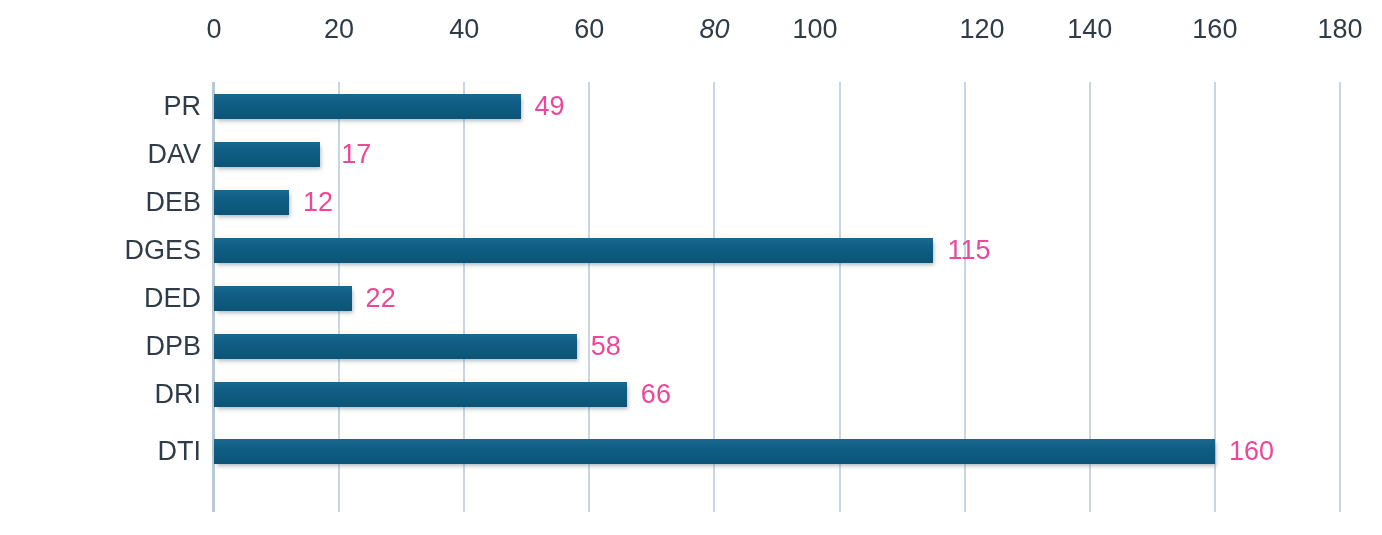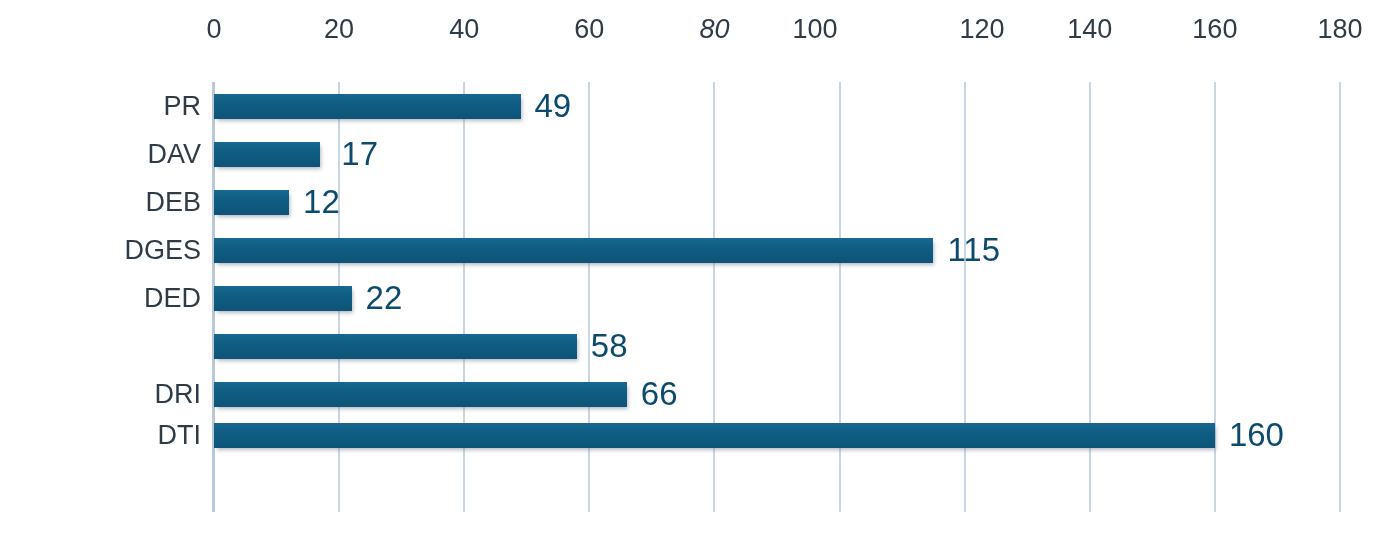--- a/index.html
+++ b/index.html
@@ -92,22 +92,22 @@
         #19688f 0%,
         #0f5d84 40%,
         #0c5478 100%);
     box-shadow:2px 3px 4px -1px rgba(120,130,140,0.55);
   }
   .bar-value{
     position:absolute;
     top:0;
     height:48px;
     line-height:48px;
-    font-size:33px;
-    color:#0c4a6e;
+    font-size:27px;
+    color:#ec4899;
     white-space:nowrap;
     padding-left:14px;
   }
 </style>
 </head>
 <body>
 
 <div id="chart-root">
 
   <div class="x-axis-labels">
@@ -166,33 +166,34 @@
         <div class="bar-value" style="left: 933.389px;">115</div>
       </div>
       <div class="bar-row" style="top: 192px;">
         <div class="cat-label">DED</div>
         <div class="bar-wrap" style="width: 137.622px;">
           <div class="bar"></div>
         </div>
         <div class="bar-value" style="left: 351.622px;">22</div>
       </div>
       <div class="bar-row" style="top: 240px;">
+        <div class="cat-label">DPB</div>
         <div class="bar-wrap" style="width: 362.822px;">
           <div class="bar"></div>
         </div>
         <div class="bar-value" style="left: 576.822px;">58</div>
       </div>
       <div class="bar-row" style="top: 288px;">
         <div class="cat-label">DRI</div>
         <div class="bar-wrap" style="width: 412.867px;">
           <div class="bar"></div>
         </div>
         <div class="bar-value" style="left: 626.867px;">66</div>
       </div>
-      <div class="bar-row" style="top: 329px;">
+      <div class="bar-row" style="top: 345px;">
         <div class="cat-label">DTI</div>
         <div class="bar-wrap" style="width: 1000.89px;">
           <div class="bar"></div>
         </div>
         <div class="bar-value" style="left: 1214.89px;">160</div>
       </div>
     </div>
 
 </div>
 

